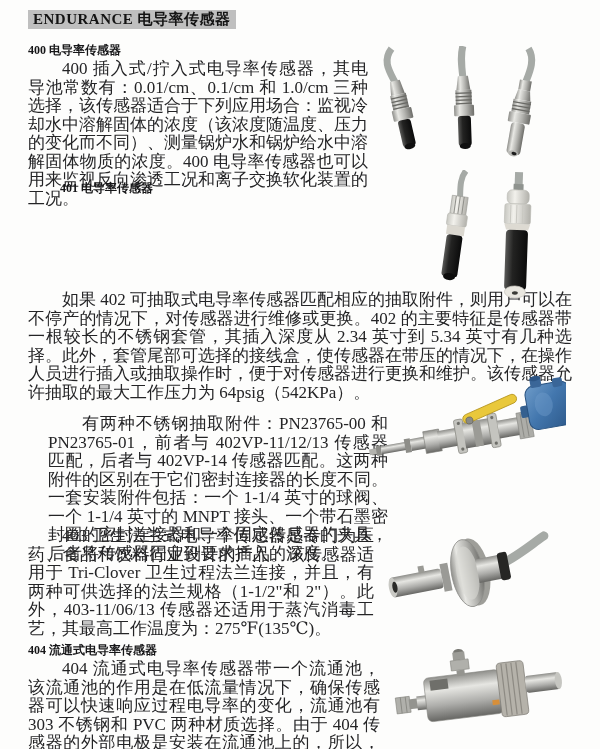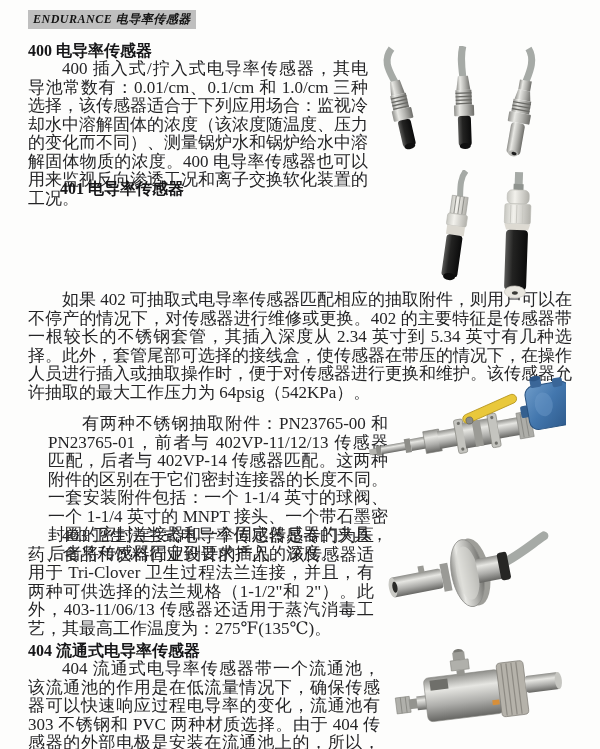--- a/index.html
+++ b/index.html
@@ -11,34 +11,34 @@
     background:#fdfdfc;
     font-family:"Liberation Serif","DejaVu Serif",serif;
     color:#1c1c1e;
     padding:0 28px;
     overflow:hidden;
   }
   .doc-title {
     display:inline-block;
     margin-top:10px;
     background:#bfbfbf;
-    font-size:12px; line-height:19px;
-    font-weight:bold; font-style:italic;
+    font-size:15px; line-height:19px;
+    font-weight:bold; 
     padding:0 5px;
     letter-spacing:0.5px;
     color:#141414;
   }
   .sec { position:relative; }
   .sec-400 { margin-top:12px; height:138px; }
   .sec-401 { height:112px;margin-left:32px; }
   .sec-402 { height:236px; }
   .sec-403 { height:114px; }
   .sec-404 { height:106px; }
   .sec h2 {
-    font-size:16px; line-height:19px; font-weight:bold; color:#161618;
+    font-size:12px; line-height:19px; font-weight:bold; color:#161618;
   }
   .sec p {
     font-size:17px; line-height:18.5px;
     text-indent:2em; text-align:justify;
     color:#242426;
   }
   .w340 { width:340px; }
   .w346 { width:346px; }
   .w352 { width:352px; }
   .full { width:100%; }

